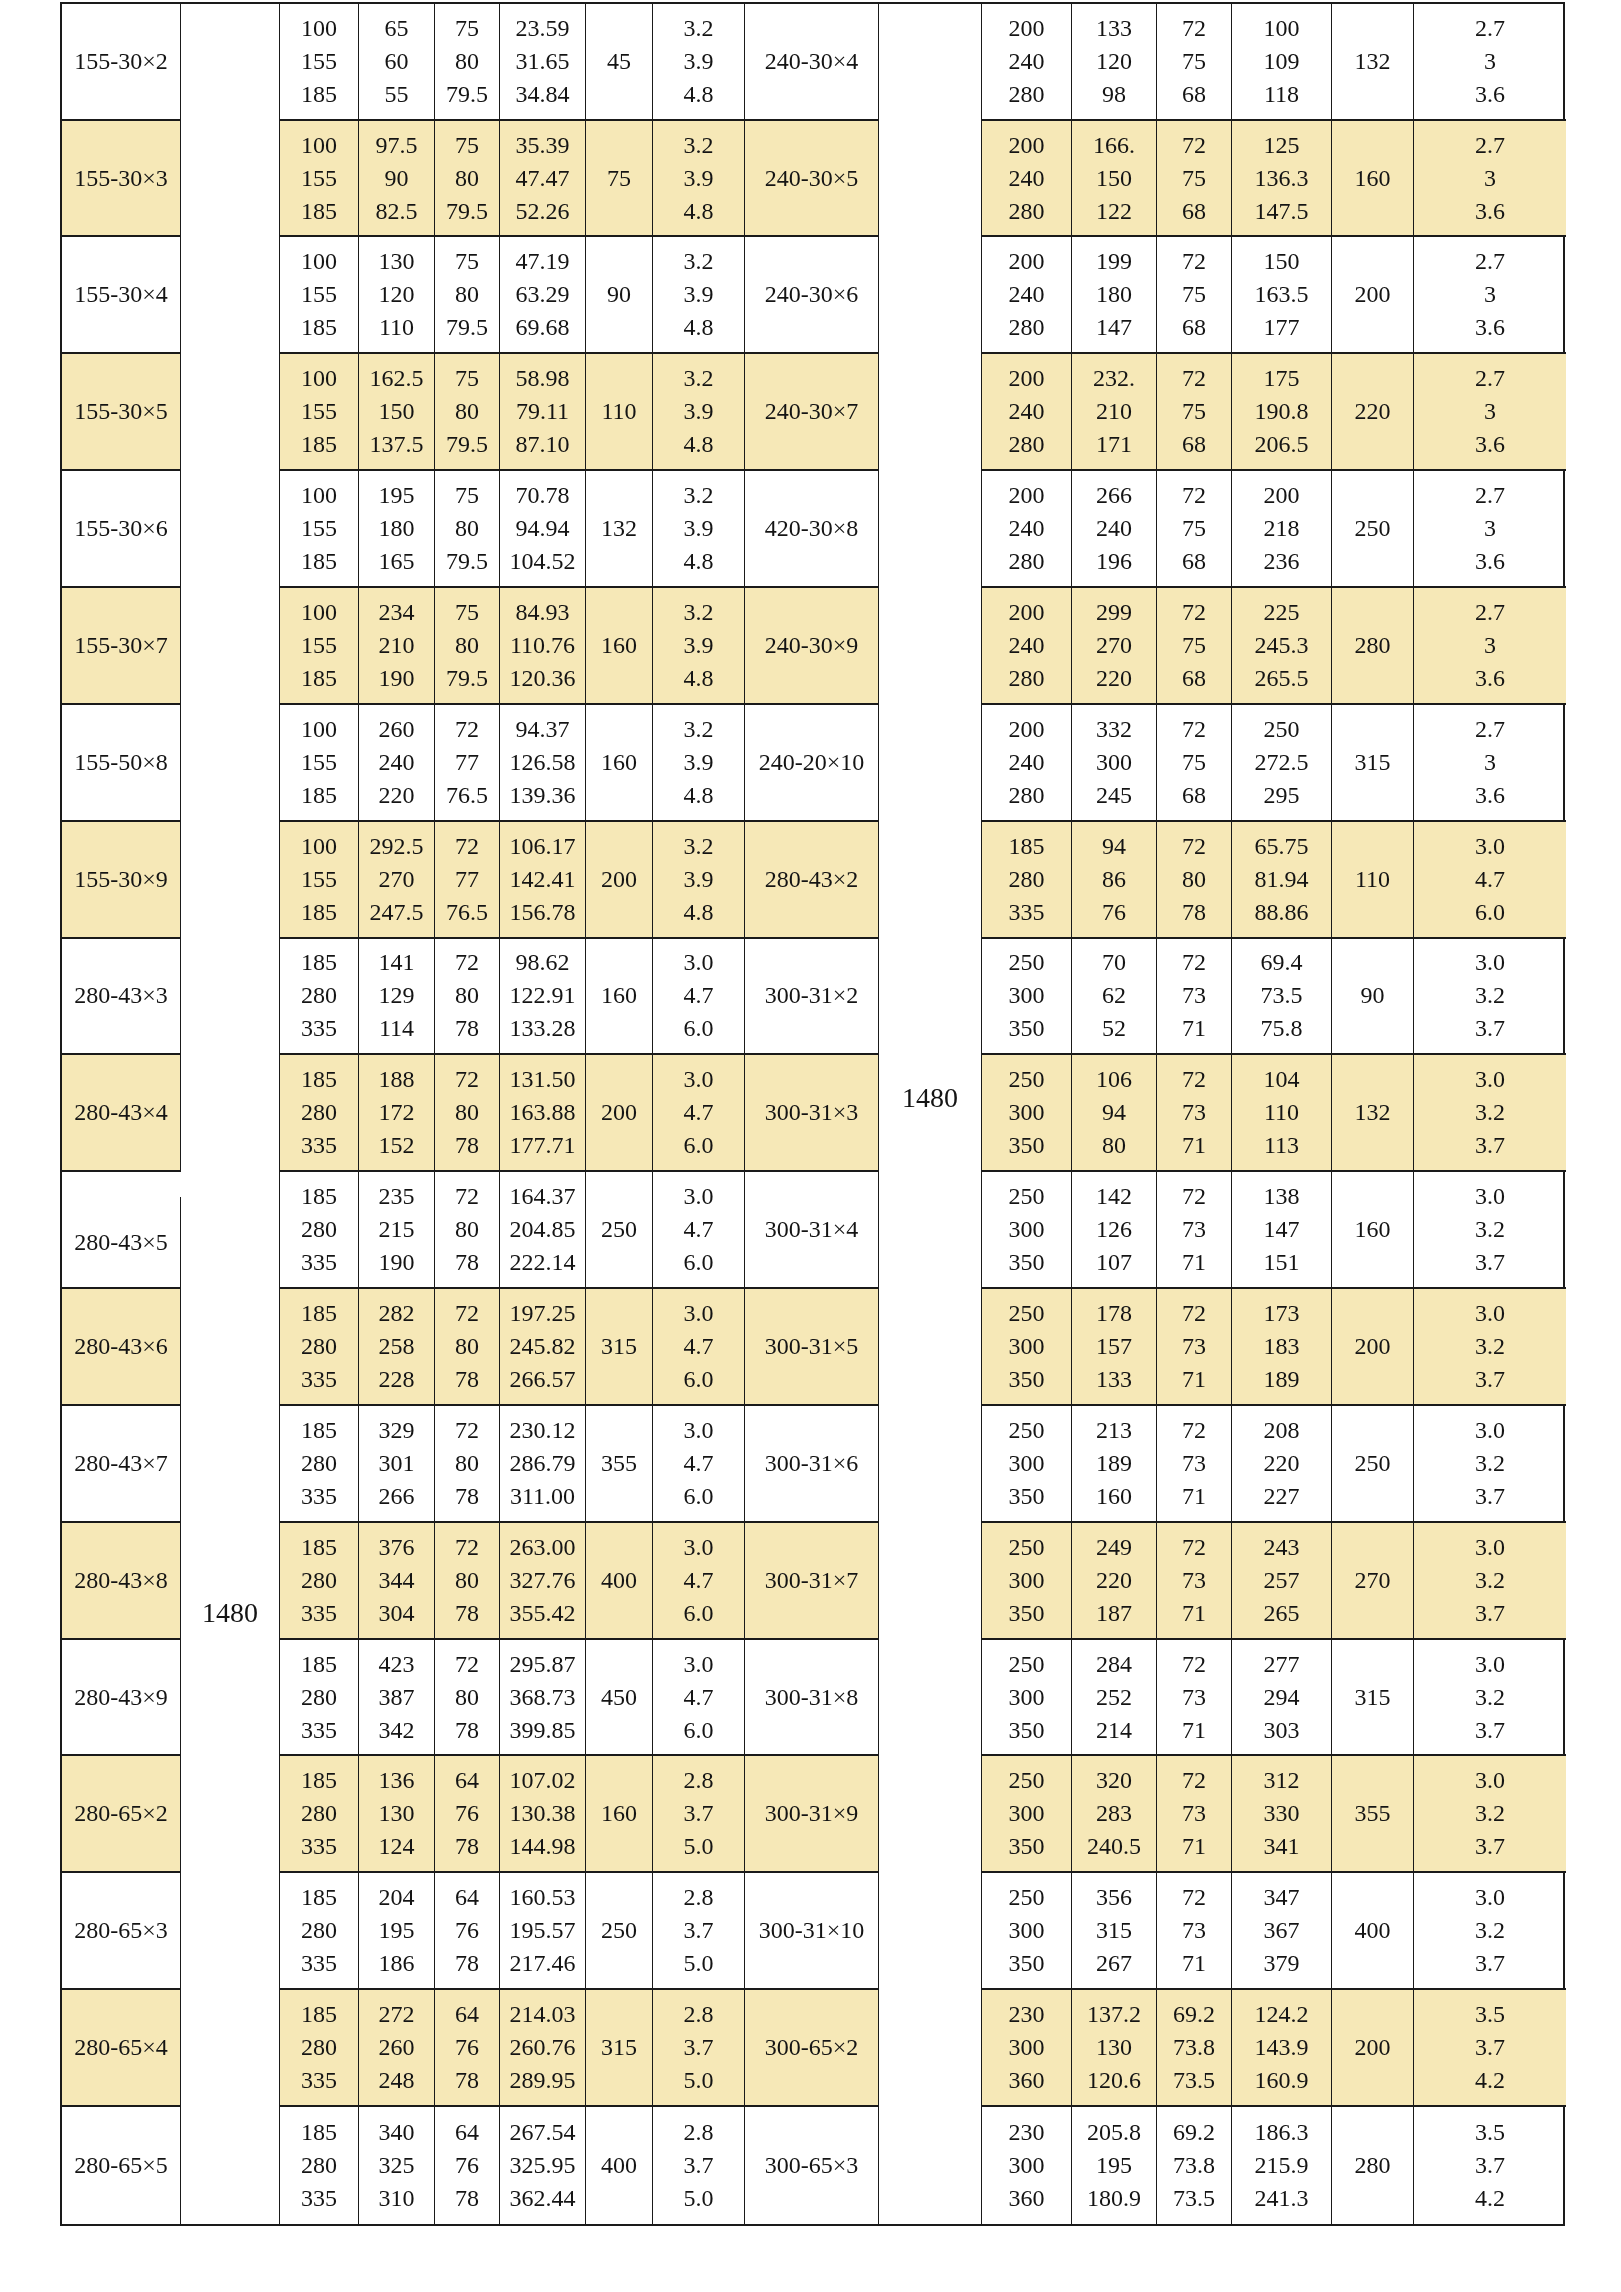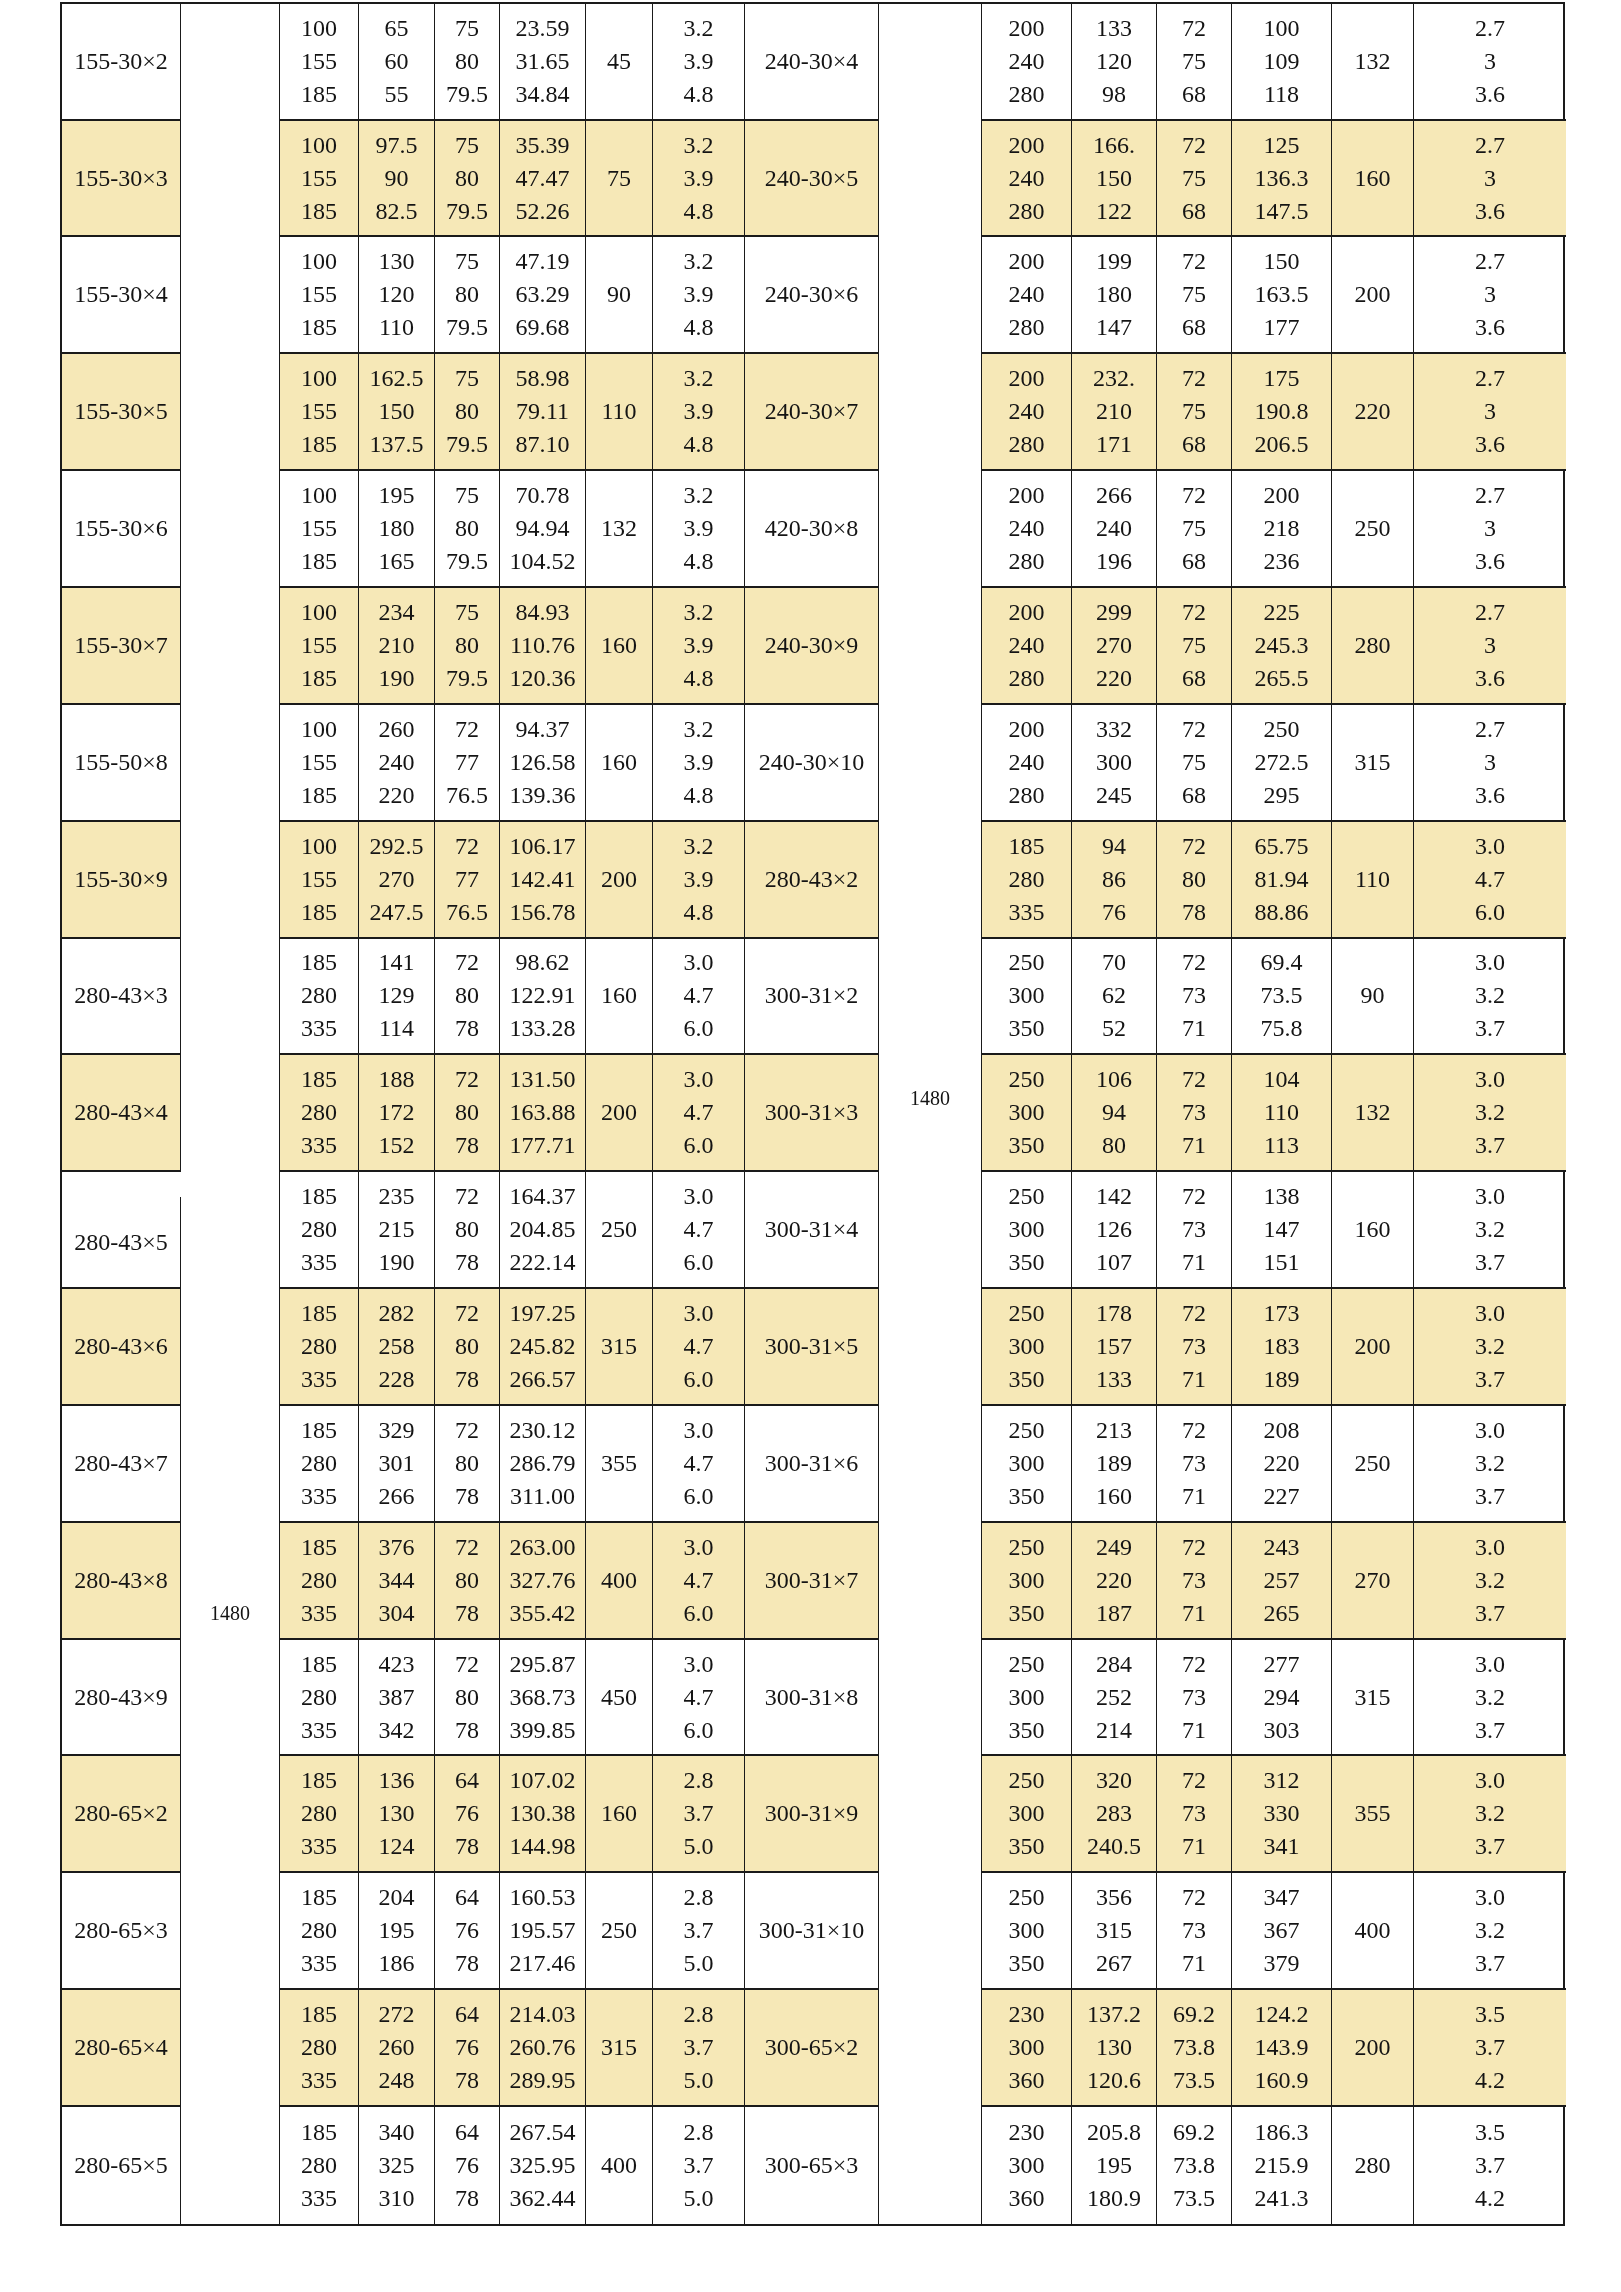--- a/index.html
+++ b/index.html
@@ -47,21 +47,21 @@
     position:relative;
     border-right:1.8px solid var(--line);
     background:#ffffff;
   }
   .speed-cell.left{grid-column:2;}
   .speed-cell.right{grid-column:10;}
   .speed-label{
     position:absolute;left:0;width:100%;
     text-align:center;
     transform:translateY(-50%);
-    font-size:20px;
+    font-size:28px;
   }
   .speed-cell.left .speed-label{top:72.5%;}
   .speed-cell.right .speed-label{top:49.3%;}
 </style>
 </head>
 <body>
 
 <div class="spec-table">
   <div class="speed-cell left">
     <span class="speed-label">1480</span>
@@ -283,21 +283,21 @@
     <div class="cell" style="grid-area: 7 / 5;">72
 77
 76.5</div>
     <div class="cell" style="grid-area: 7 / 6;">94.37
 126.58
 139.36</div>
     <div class="cell" style="grid-area: 7 / 7;">160</div>
     <div class="cell" style="grid-area: 7 / 8;">3.2
 3.9
 4.8</div>
-    <div class="cell" style="grid-area: 7 / 9;">240-30×10</div>
+    <div class="cell" style="grid-area: 7 / 9;">240-20×10</div>
     <div class="cell" style="grid-area: 7 / 11;">200
 240
 280</div>
     <div class="cell" style="grid-area: 7 / 12;">332
 300
 245</div>
     <div class="cell" style="grid-area: 7 / 13;">72
 75
 68</div>
     <div class="cell" style="grid-area: 7 / 14;">250

